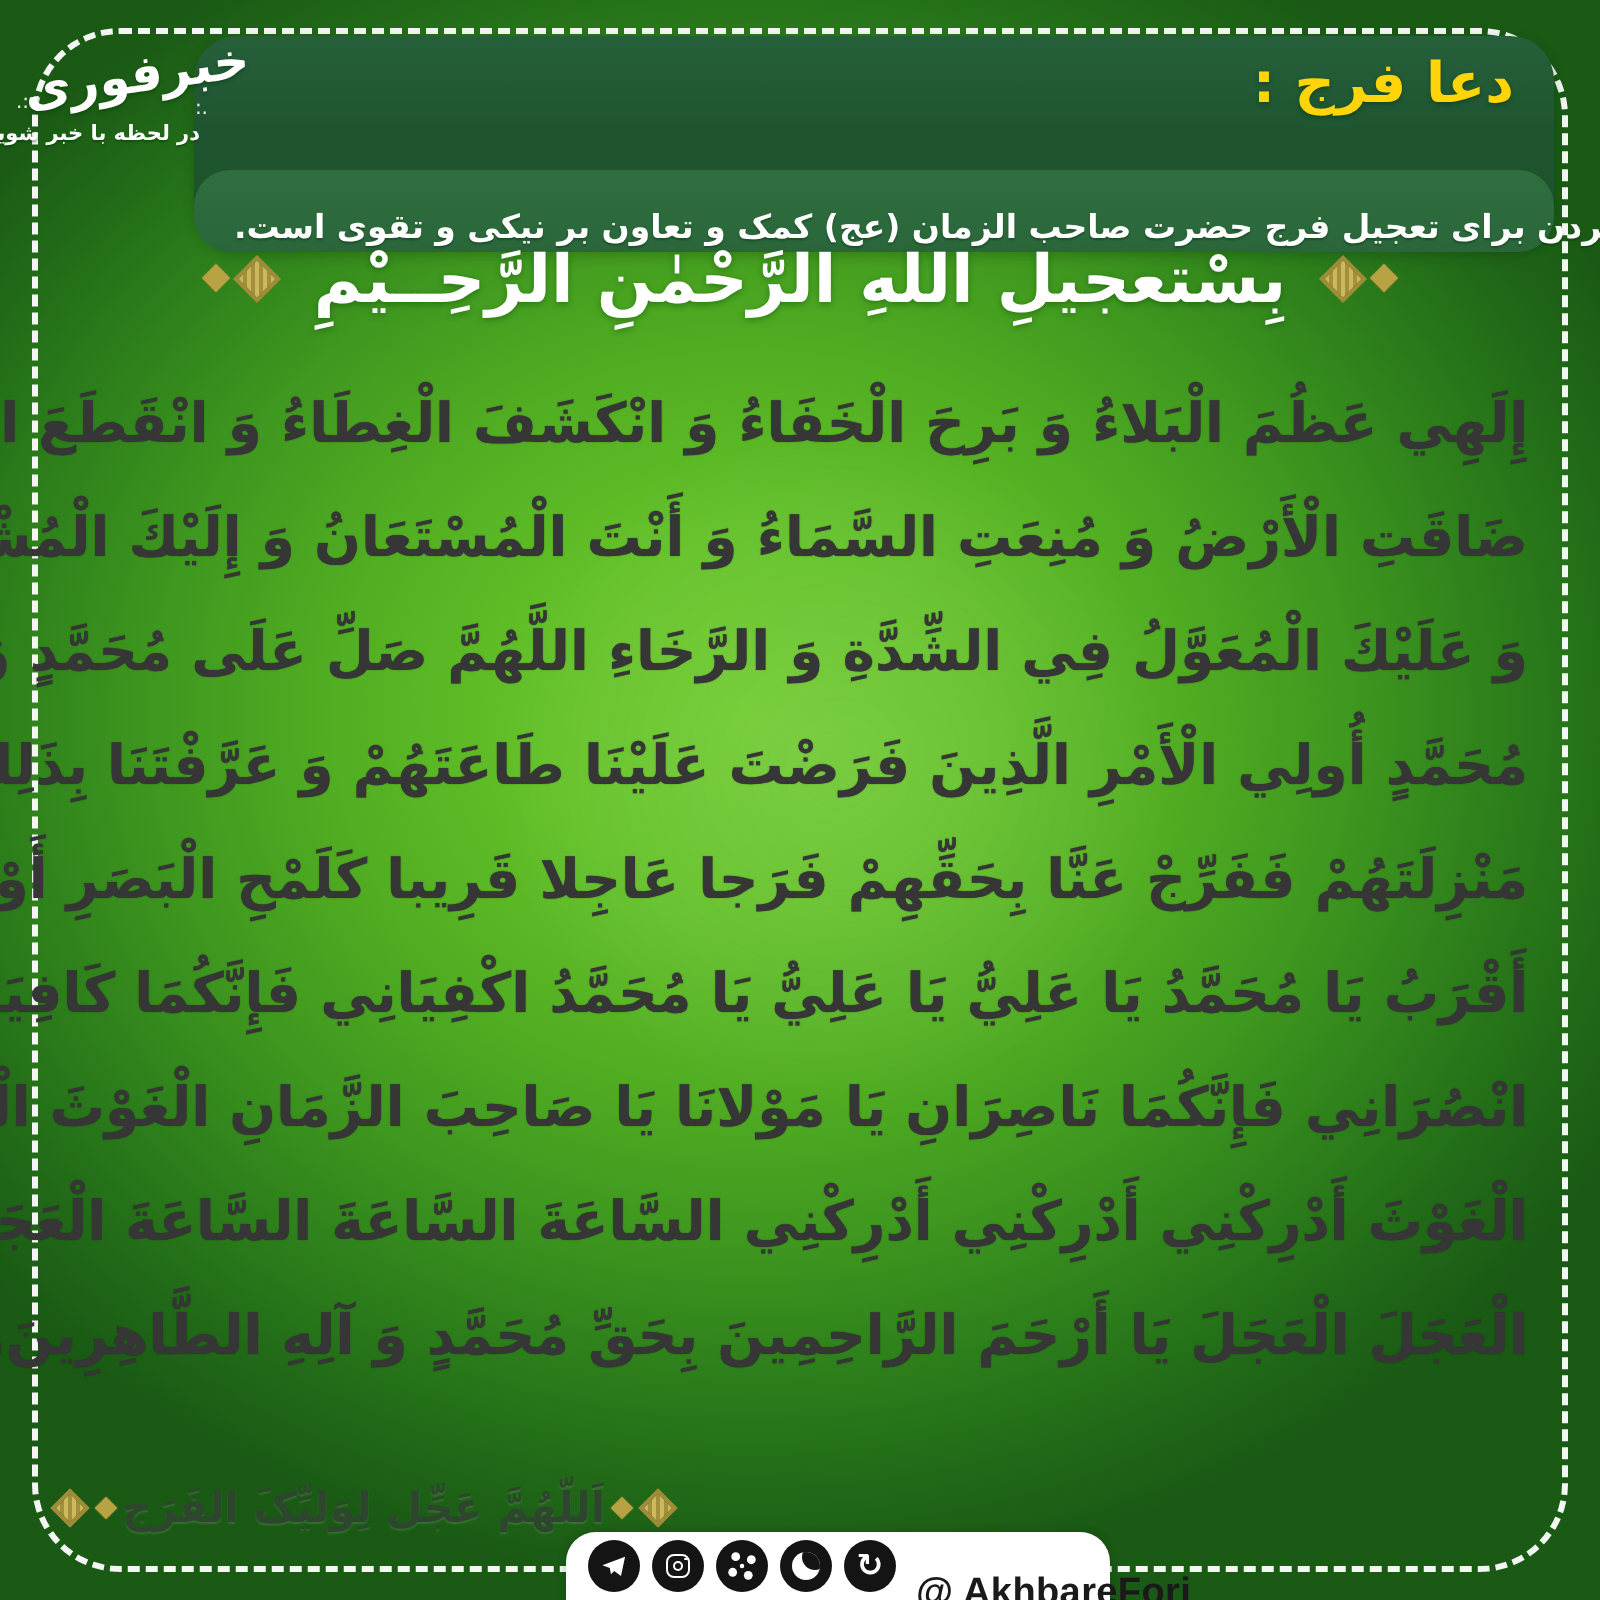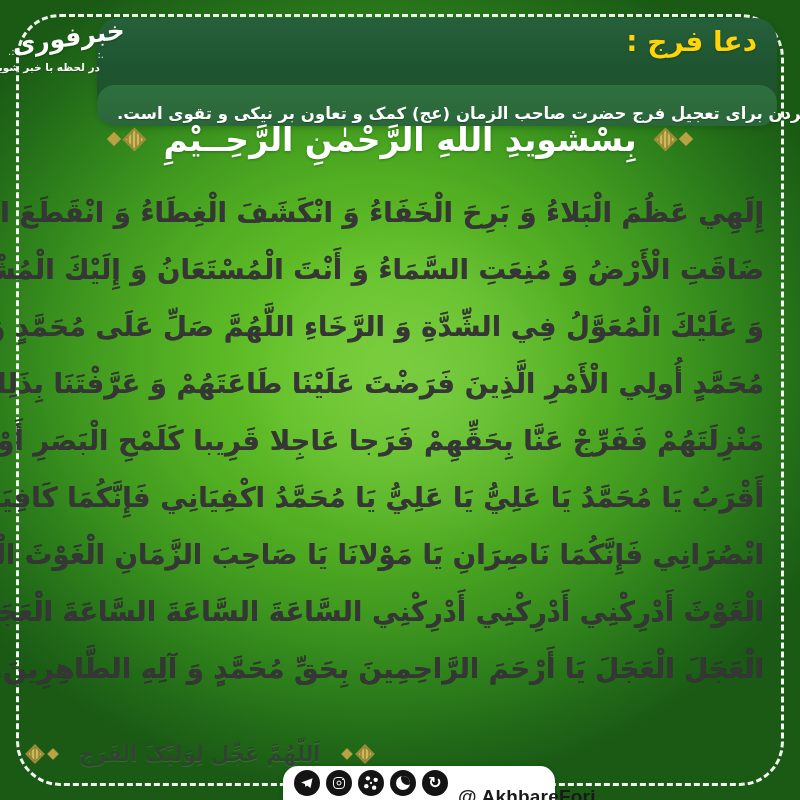--- a/index.html
+++ b/index.html
@@ -56,21 +56,21 @@
   .orn.small .d-pattern{width:14px;height:14px;}
 
   
   .prayer{position:absolute;left:36px;right:36px;top:184px;z-index:3;direction:rtl;}
   .prayer .line{height:57px;line-height:57px;font-size:27.5px;font-weight:bold;color:#363636;
     text-align:justify;text-align-last:justify;text-justify:inter-word;white-space:nowrap;
     text-shadow:0 0 0.6px rgba(20,20,20,0.55);}
 
   
   .bottom-dua{position:absolute;left:28px;top:737px;height:34px;z-index:3;
-    display:flex;align-items:center;gap:22px;}
+    display:flex;align-items:center;gap:4px;}
   .bottom-dua .dua-text{direction:rtl;font-size:21px;font-weight:bold;color:#2d462d;white-space:nowrap;
     text-shadow:0 1px 1px rgba(255,255,255,0.12);}
 
   
   .footer-pill{position:absolute;left:283px;top:766px;width:272px;height:34px;z-index:6;
     background:#ffffff;border-radius:15px 15px 0 0;display:flex;align-items:center;
     gap:6px;padding:0 11px;box-sizing:border-box;box-shadow:0 0 4px rgba(0,40,0,0.25);}
   .icon-circle{width:26px;height:26px;border-radius:50%;background:#141414;flex:0 0 auto;
     display:flex;align-items:center;justify-content:center;position:relative;overflow:hidden;}
   .icon-circle svg{display:block;}
@@ -104,21 +104,21 @@
     <span class="mark mark-right">:.</span>
     <div class="calli">خبرفوری</div>
     <div class="tagline">در لحظه با خبر شوید</div>
   </div>
 
   <div class="bismillah-row">
     <span class="orn">
       <i class="d-solid"></i>
       <i class="d-pattern"></i>
     </span>
-    <span class="bismillah-text">بِسْشویدِ اللهِ الرَّحْمٰنِ الرَّحِــیْمِ</span>
+    <span class="bismillah-text">بِسْتعجیلِ اللهِ الرَّحْمٰنِ الرَّحِــیْمِ</span>
     <span class="orn mirror">
       <i class="d-solid"></i>
       <i class="d-pattern"></i>
     </span>
   </div>
 
   <div class="prayer">
     <div class="line">إِلَهِي عَظُمَ الْبَلاءُ وَ بَرِحَ الْخَفَاءُ وَ انْكَشَفَ الْغِطَاءُ وَ انْقَطَعَ الرَّجَاءُ وَ</div>
     <div class="line">ضَاقَتِ الْأَرْضُ وَ مُنِعَتِ السَّمَاءُ وَ أَنْتَ الْمُسْتَعَانُ وَ إِلَيْكَ الْمُشْتَكَى</div>
     <div class="line">وَ عَلَيْكَ الْمُعَوَّلُ فِي الشِّدَّةِ وَ الرَّخَاءِ اللَّهُمَّ صَلِّ عَلَى مُحَمَّدٍ وَ آلِ</div>

